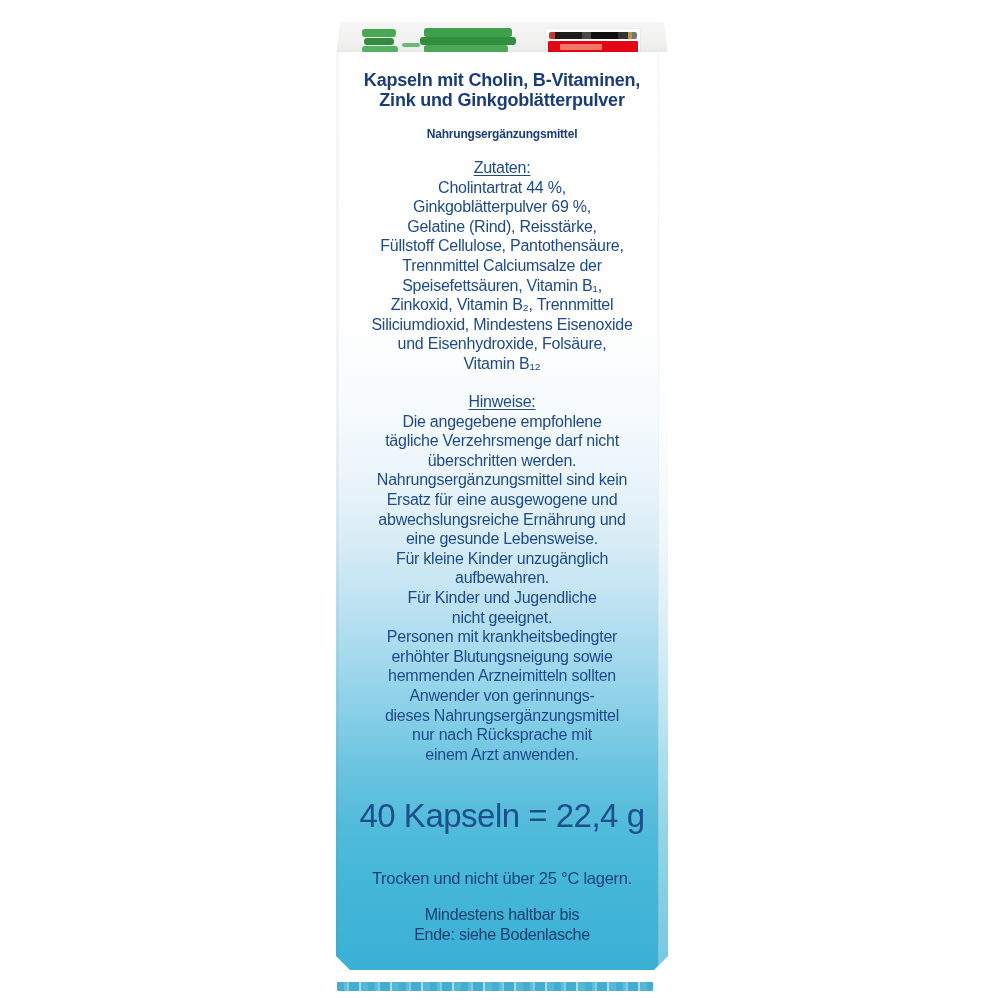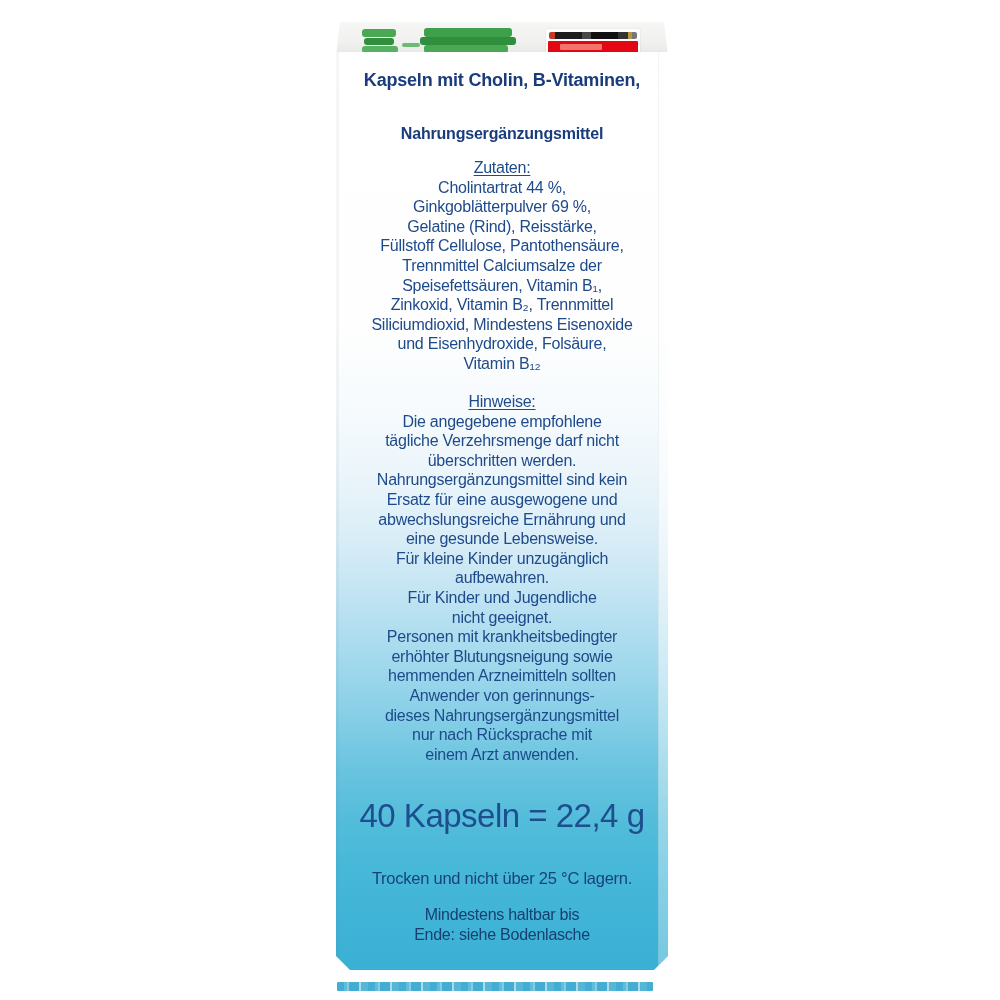--- a/index.html
+++ b/index.html
@@ -53,21 +53,21 @@
   .sideglow{
     position:absolute;right:0;top:0;width:9px;height:100%;
     background:linear-gradient(180deg,rgba(255,255,255,.9),rgba(255,255,255,.55) 55%,rgba(255,255,255,.3));
     border-left:1px solid rgba(90,110,125,.08);
   }
   .leftedge{position:absolute;left:0;top:0;width:3px;height:100%;background:rgba(70,95,115,.06);}
 
   
   .tb{position:absolute;left:0;width:100%;text-align:center;color:#1e4a8a;}
   .title{top:18px;font-size:18px;line-height:20px;font-weight:bold;color:#1a3c7c;letter-spacing:-.2px;}
-  .subtitle{top:72px;font-size:16px;line-height:20px;font-weight:bold;color:#1a3c7c;letter-spacing:-.2px;}
+  .subtitle{top:72px;font-size:12px;line-height:20px;font-weight:bold;color:#1a3c7c;letter-spacing:-.2px;}
   .ingredients{top:106px;}
   .notes{top:340px;}
   .bodyline,.section-heading{font-size:16px;line-height:19.6px;letter-spacing:-.25px;}
   .section-heading{text-decoration:underline;text-underline-offset:2px;}
   .quantity{top:745px;font-size:33px;line-height:38px;letter-spacing:-.5px;color:#1d4e8e;}
   .storage{top:816px;font-size:16.5px;line-height:20px;color:#1a4277;letter-spacing:-.25px;}
   .mhd{top:853px;color:#173f70;}
 
   
   .bottomstrip{
@@ -100,20 +100,21 @@
           <div class="redsmudge"></div>
         </div>
       </div>
     </div>
 
     <div class="face">
       <div class="leftedge"></div>
 
       <div class="tb title">
         <div>Kapseln mit Cholin, B-Vitaminen,</div>
+        <div>Zink und Ginkgoblätterpulver</div>
       </div>
 
       <div class="tb subtitle">Nahrungsergänzungsmittel</div>
 
       <div class="tb ingredients">
         <div class="section-heading">Zutaten:</div>
         <div>
             <div class="bodyline">Cholintartrat 44 %,</div>
             <div class="bodyline">Ginkgoblätterpulver 69 %,</div>
             <div class="bodyline">Gelatine (Rind), Reisstärke,</div>

